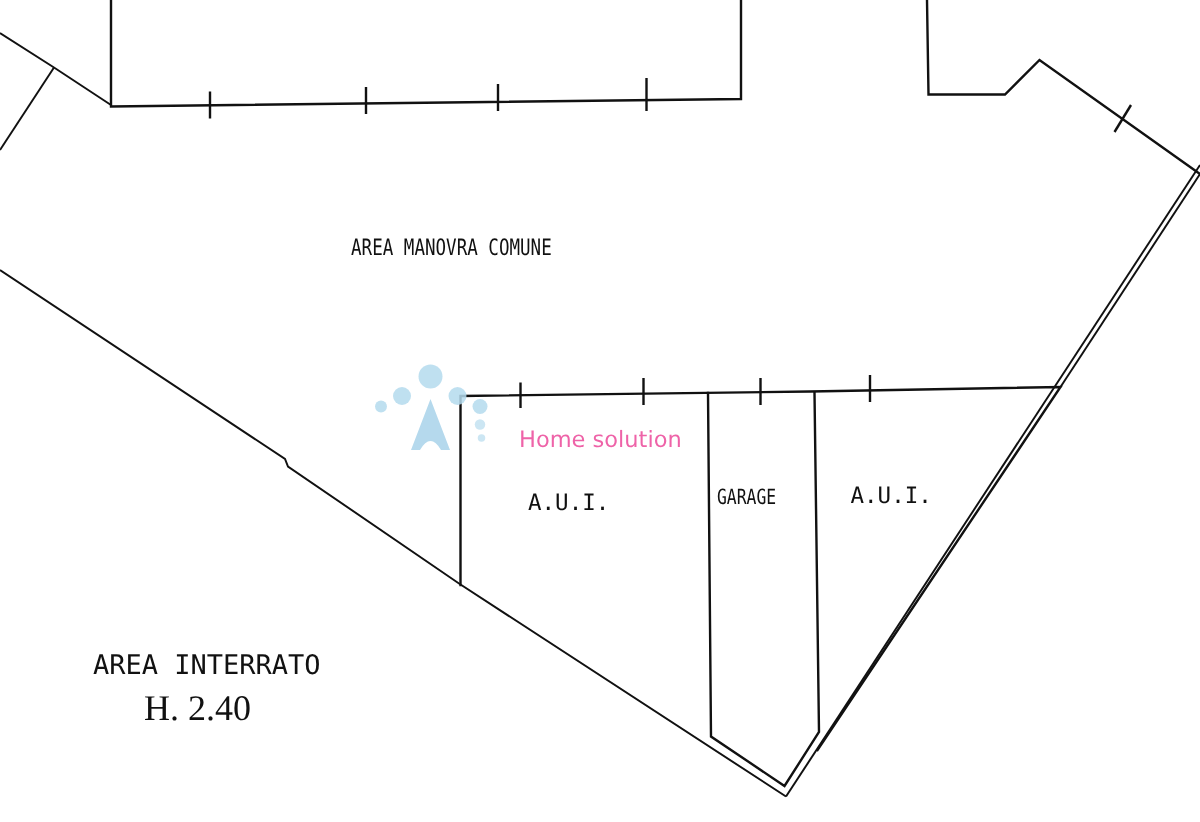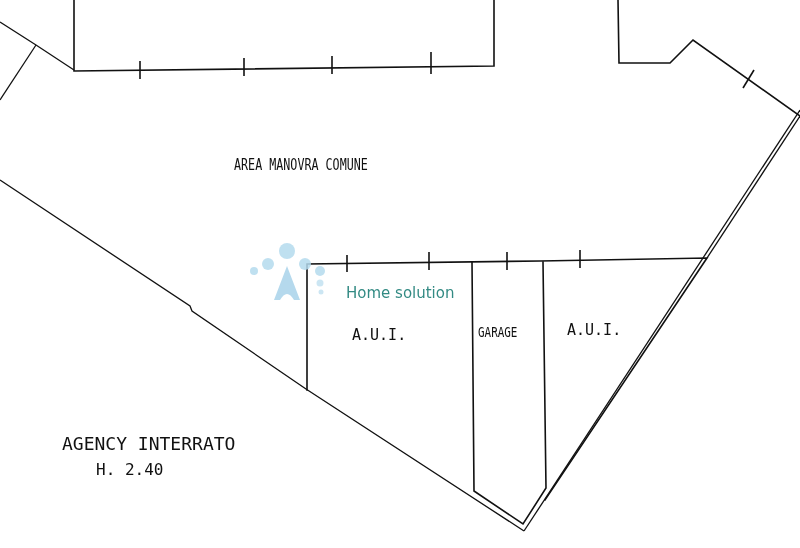--- a/index.html
+++ b/index.html
@@ -7,26 +7,26 @@
   #plan { position: absolute; left: 0; top: 0; width: 800px; height: 548px; }
   .wall { fill: none; stroke: #111111; stroke-width: 1.6; stroke-linejoin: miter; stroke-linecap: square; }
   .wall-thin { fill: none; stroke: #111111; stroke-width: 1.3; }
   .tick { stroke: #111111; stroke-width: 1.6; }
   .label { position: absolute; color: #111111; font-family: "DejaVu Sans Mono", "Liberation Mono", monospace; white-space: nowrap; letter-spacing: 0px; }
   .label-area { left: 234px; top: 156px; font-size: 15px; transform: scaleX(0.78); transform-origin: left top; }
   .label-aui1 { left: 352px; top: 326px; font-size: 15px; }
   .label-garage { left: 478px; top: 324px; font-size: 14px; transform: scaleX(0.78); transform-origin: left top; }
   .label-aui2 { left: 567px; top: 321px; font-size: 15px; }
   .label-floor { left: 62px; top: 433px; font-size: 18px; }
-  .label-height { left: 96px; top: 460px; font-size: 16px; }
+  .label-height { left: 96px; top: 460px; font-size: 24px; font-family: Liberation Serif, serif; }
   .watermark { position: absolute; left: 244px; top: 240px; width: 320px; height: 70px; opacity: 0.85; }
   .wm-brand { position: absolute; left: 100px; top: 6px; font-family: "DejaVu Sans", sans-serif; font-size: 34px; font-weight: 700; letter-spacing: 1px; }
   .wm-brand .wm-re { color: #a9d3ea; }
   .wm-brand .wm-rest { color: #c7e3f2; font-weight: 400; }
-  .wm-tag { position: absolute; left: 102px; top: 44px; font-family: "DejaVu Sans", sans-serif; font-size: 15px; color: #0f766e; }
+  .wm-tag { position: absolute; left: 102px; top: 44px; font-family: "DejaVu Sans", sans-serif; font-size: 15px; color: #ec4899; }
 </style>
 </head>
 <body>
 
 <svg id="plan" viewBox="0 0 800 548" xmlns="http://www.w3.org/2000/svg">
 
   <g>
     <polyline class="wall-thin" points="0,22 36,45 74,70"></polyline>
     <line class="wall-thin" x1="36" y1="45" x2="0" y2="100"></line>
   </g>
@@ -72,14 +72,14 @@
     <circle cx="77" cy="52" r="2.5" fill="#c4e2f1"></circle>
     <path d="M30,60 L43,26 L56,60 L50,60 Q43,48 36,60 Z" fill="#a9d3ea"></path>
   </svg>
   <div class="wm-tag">Home solution</div>
 </div>
 
 <div class="label label-area">AREA MANOVRA COMUNE</div>
 <div class="label label-aui1">A.U.I.</div>
 <div class="label label-garage">GARAGE</div>
 <div class="label label-aui2">A.U.I.</div>
-<div class="label label-floor">AGENCY INTERRATO</div>
+<div class="label label-floor">AREA INTERRATO</div>
 <div class="label label-height">H. 2.40</div>
 
 </body></html>

